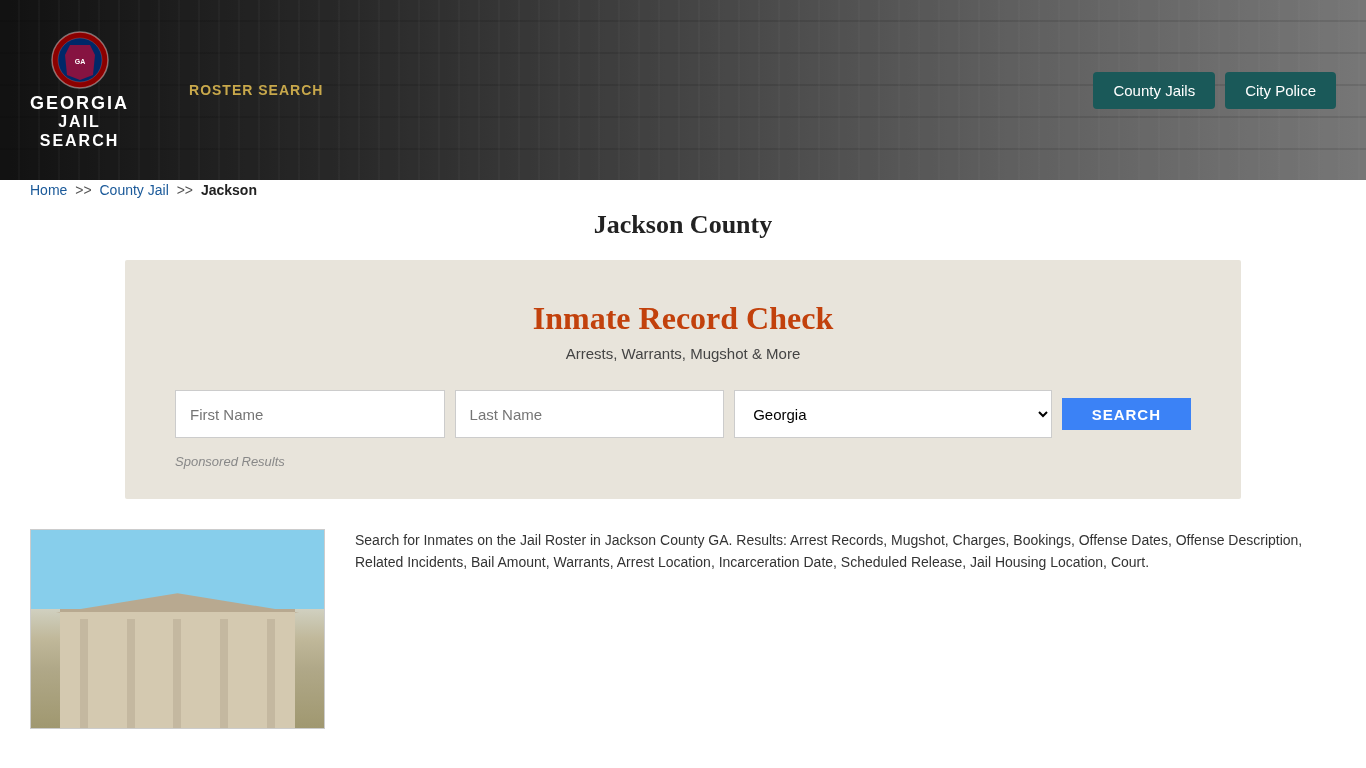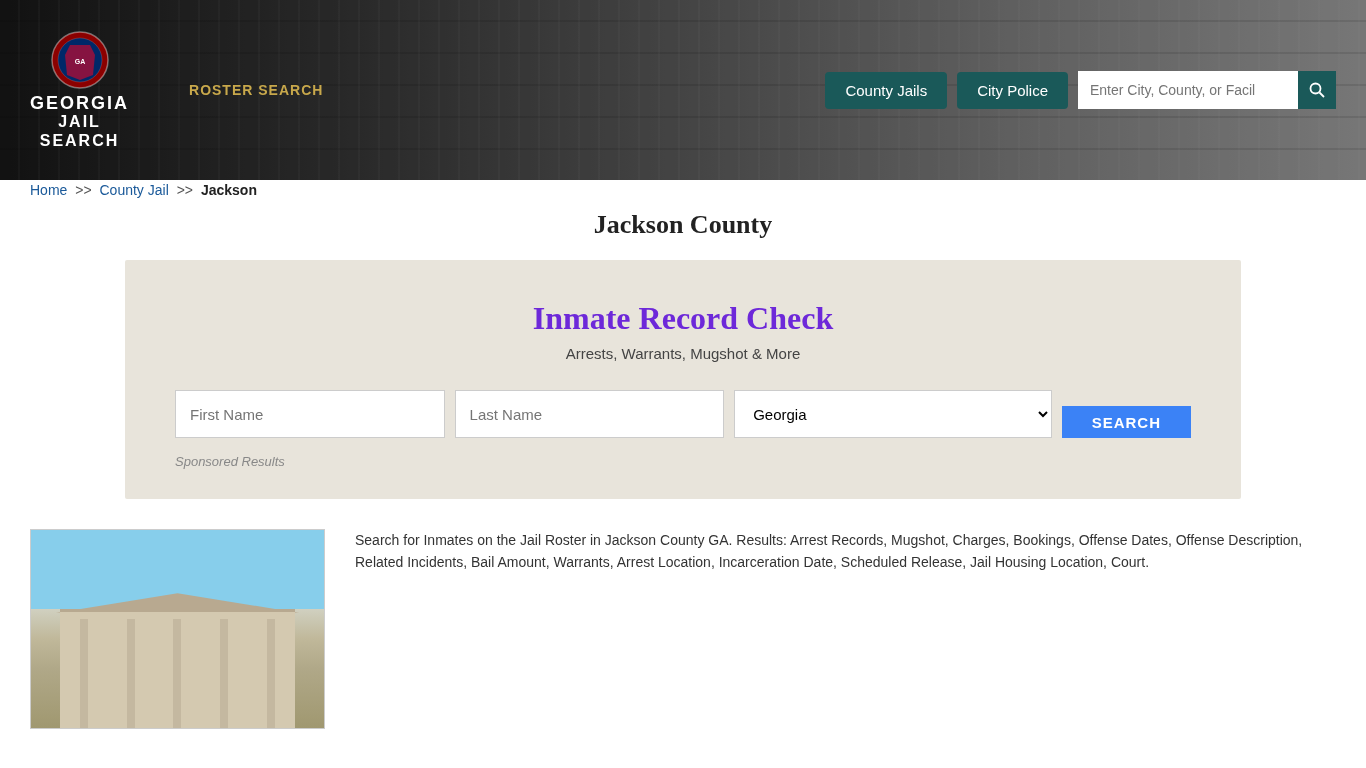--- a/index.html
+++ b/index.html
@@ -169,34 +169,34 @@
     .inmate-section {
       background: #e8e4db;
       margin: 0 125px;
       padding: 40px 50px 30px;
       border-radius: 2px;
     }
     .inmate-title {
       text-align: center;
       font-size: 32px;
       font-family: Georgia, serif;
-      color: #6d28d9;
+      color: #c2410c;
       margin-bottom: 8px;
     }
     .inmate-subtitle {
       text-align: center;
       font-size: 15px;
       color: #444;
       font-family: Arial, sans-serif;
       margin-bottom: 28px;
     }
     .inmate-form {
       display: flex;
       gap: 10px;
-      align-items: flex-end;
+      align-items: center;
     }
     .form-input {
       flex: 1;
       padding: 12px 14px;
       font-size: 15px;
       border: 1px solid #ccc;
       outline: none;
       font-family: Arial, sans-serif;
       background: #fff;
       height: 48px;
@@ -314,29 +314,20 @@
       <div class="logo-text-georgia">GEORGIA</div>
       <div class="logo-text-jail">JAIL</div>
       <div class="logo-text-roster">SEARCH</div>
     </div>
 
     <span class="nav-roster-search">ROSTER SEARCH</span>
 
     <div class="header-right">
       <button class="nav-btn nav-btn-county">County Jails</button>
       <button class="nav-btn nav-btn-city">City Police</button>
-      <div class="search-bar">
-        <input class="search-input" type="text" placeholder="Enter City, County, or Facil" style="">
-        <button class="search-btn">
-          <svg width="16" height="16" viewBox="0 0 16 16" fill="white">
-            <circle cx="6.5" cy="6.5" r="5" stroke="white" stroke-width="1.8" fill="none"></circle>
-            <line x1="10.5" y1="10.5" x2="15" y2="15" stroke="white" stroke-width="1.8"></line>
-          </svg>
-        </button>
-      </div>
     </div>
   </div>
 </header>
 
 <nav class="breadcrumb">
   <a href="#">Home</a>
   <span class="sep">&gt;&gt;</span>
   <a href="#">County Jail</a>
   <span class="sep">&gt;&gt;</span>
   <strong class="current">Jackson</strong>

